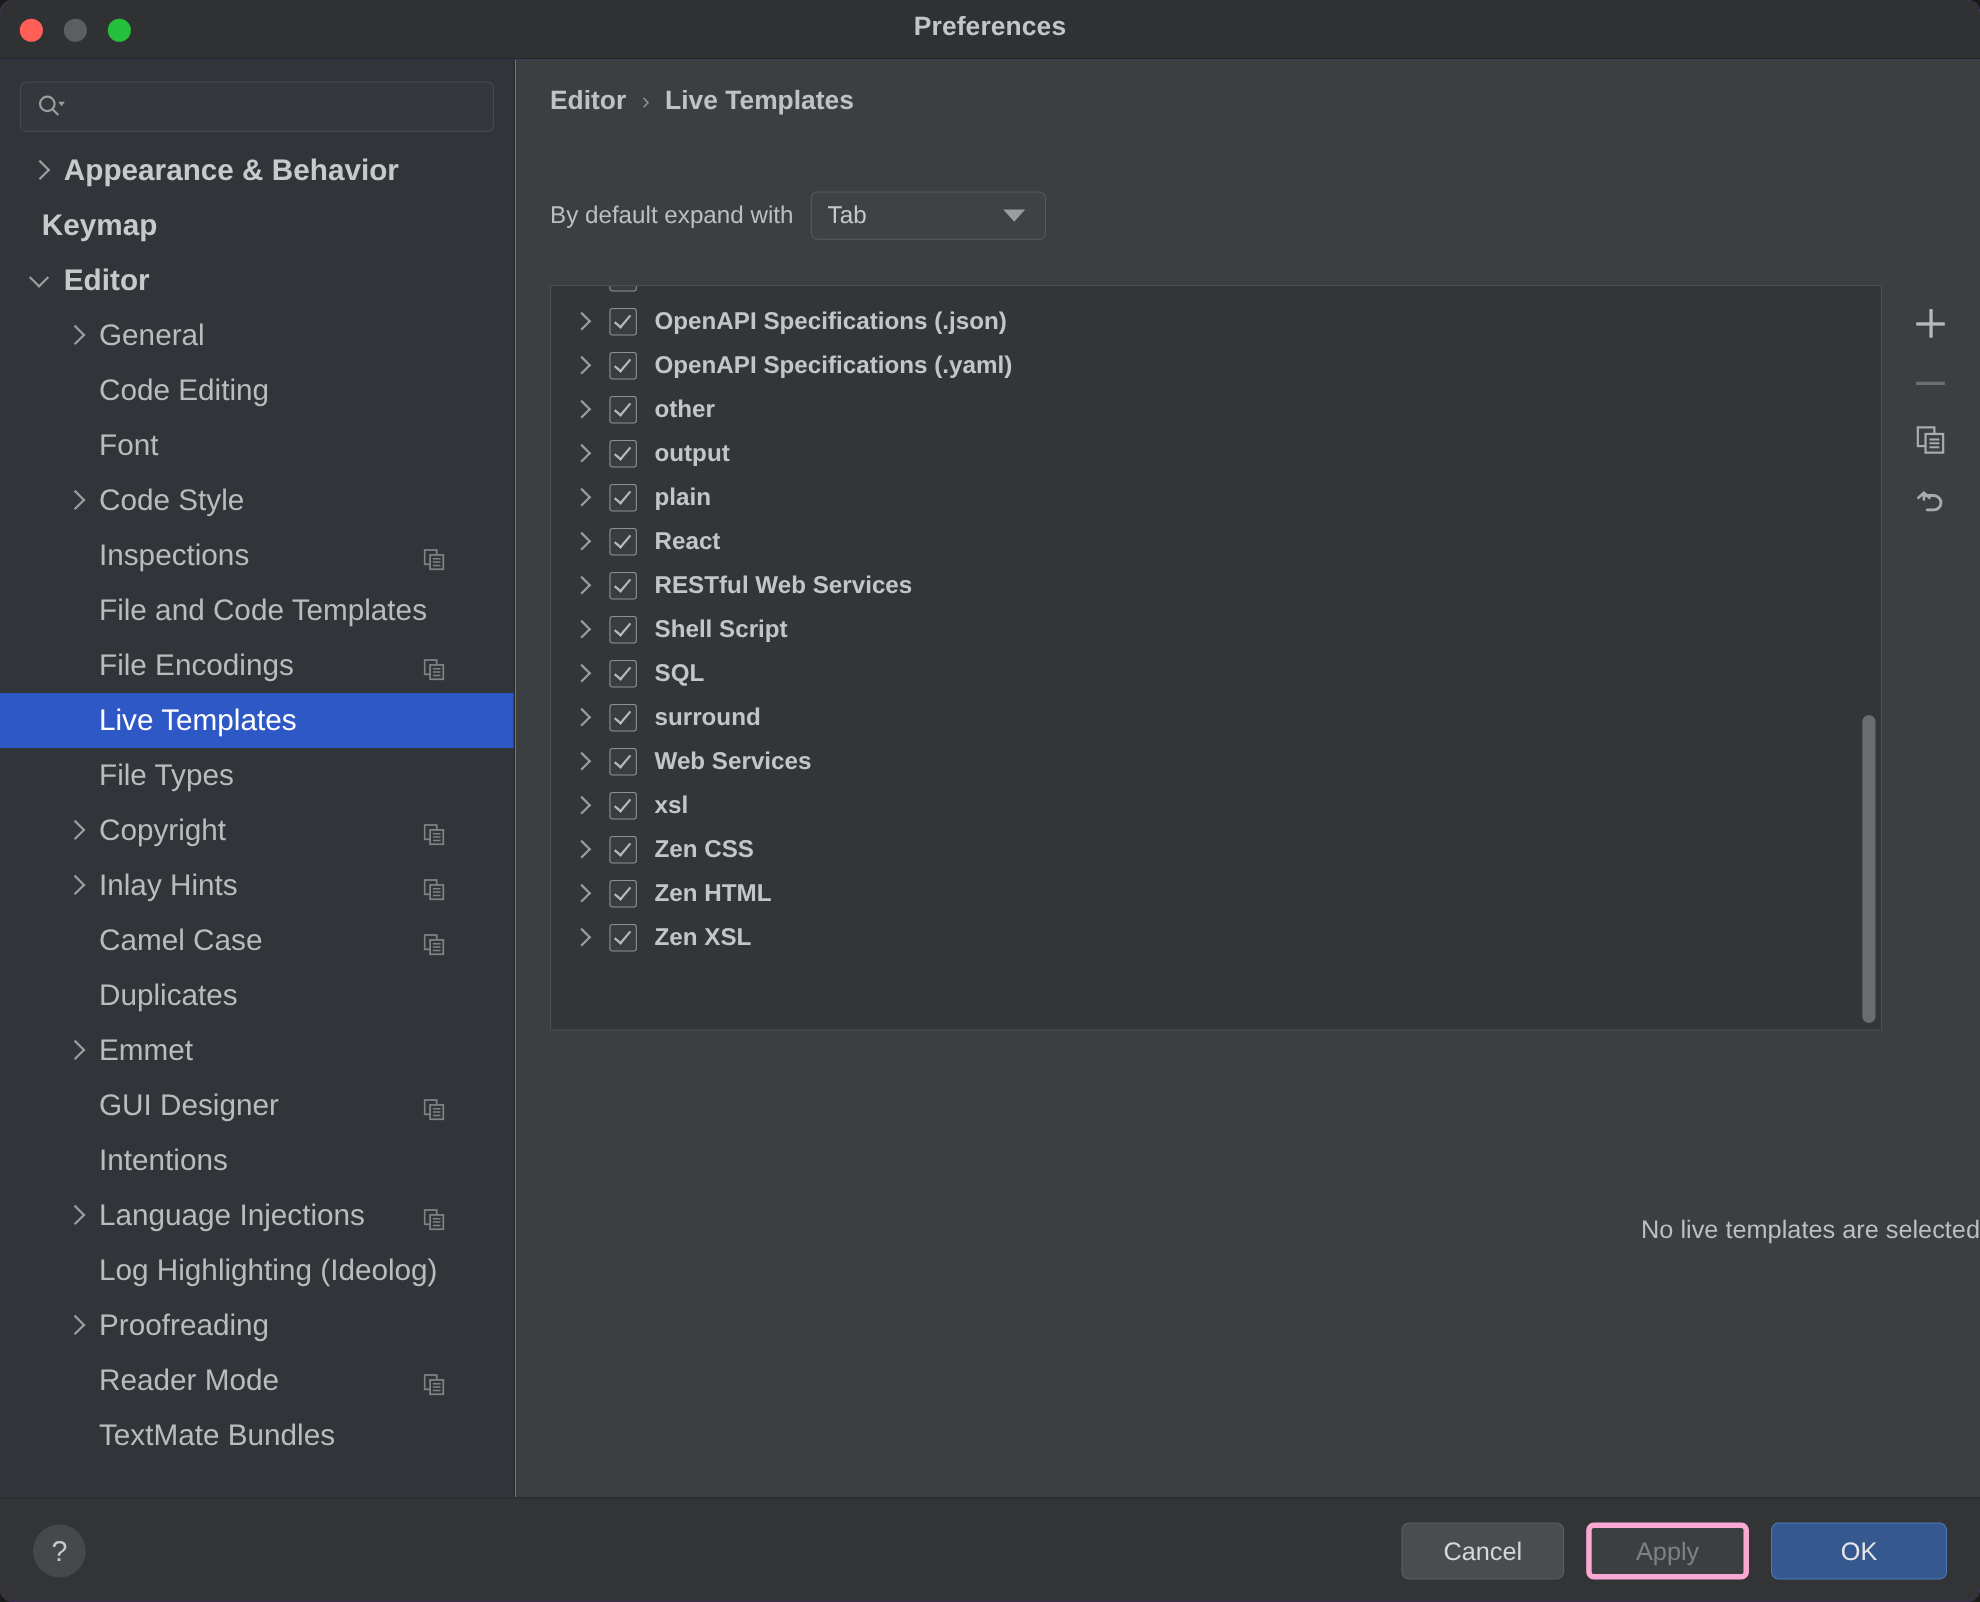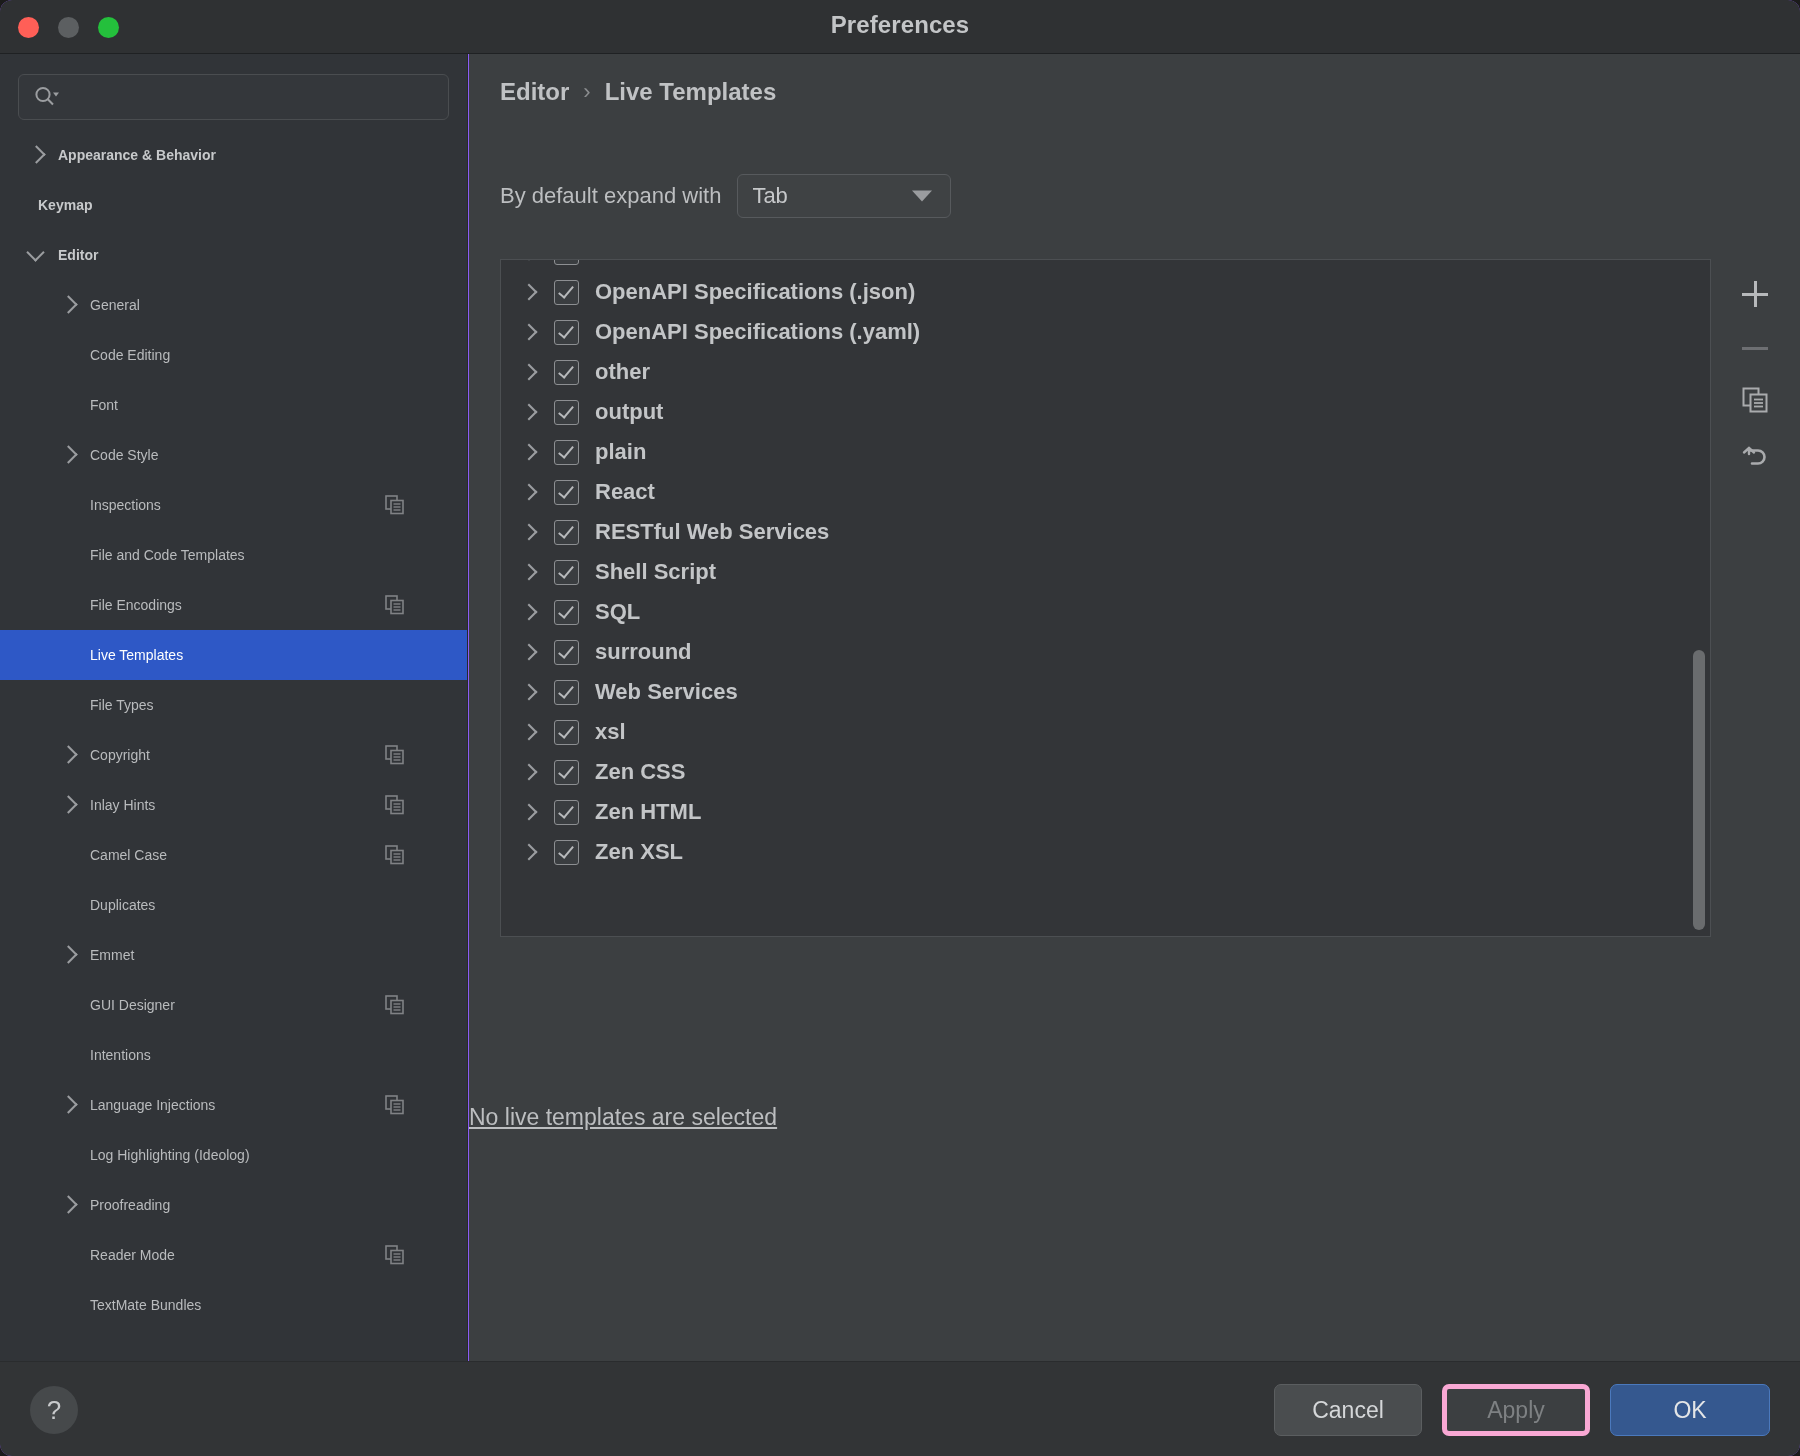--- a/index.html
+++ b/index.html
@@ -100,21 +100,21 @@
   .tree {
     margin-top: 8px;
     user-select: none;
   }
   .tree-item {
     position: relative;
     height: 50px;
     display: flex;
     align-items: center;
     color: #b9bbbd;
-    font-size: 14px;
+    font-size: 27px;
     white-space: nowrap;
   }
   .tree-item.lvl0 { padding-left: 26px; font-weight: bold; color: #c7c9cb; }
   .tree-item.lvl0.plain-lbl { padding-left: 38px; }
   .tree-item.lvl1 { padding-left: 58px; }
   .tree-item.lvl1.nochev { padding-left: 90px; }
   .tree-item.selected {
     background: #2e58c6;
     color: #ffffff;
   }
@@ -315,24 +315,23 @@
     background: #b7b9bb;
   }
   .ic-plus::before { left: 0; top: 11.5px; width: 26px; height: 3.4px; }
   .ic-plus::after  { top: 0; left: 11.5px; width: 3.4px; height: 26px; }
   .ic-minus::before { left: 0; top: 11.5px; width: 26px; height: 3.4px; background: #6d6f72; }
 
   .empty-msg {
     position: absolute;
     left: 0; right: 0;
     top: 1050px;
-    text-align: left;
+    text-align: right;
     color: #bcbec0;
     font-size: 23px;
-    text-decoration: underline;
   }
 
   
   .footer {
     position: absolute;
     left: 0;
     top: 1361px;
     width: 1800px;
     height: 95px;
     background: #323436;

